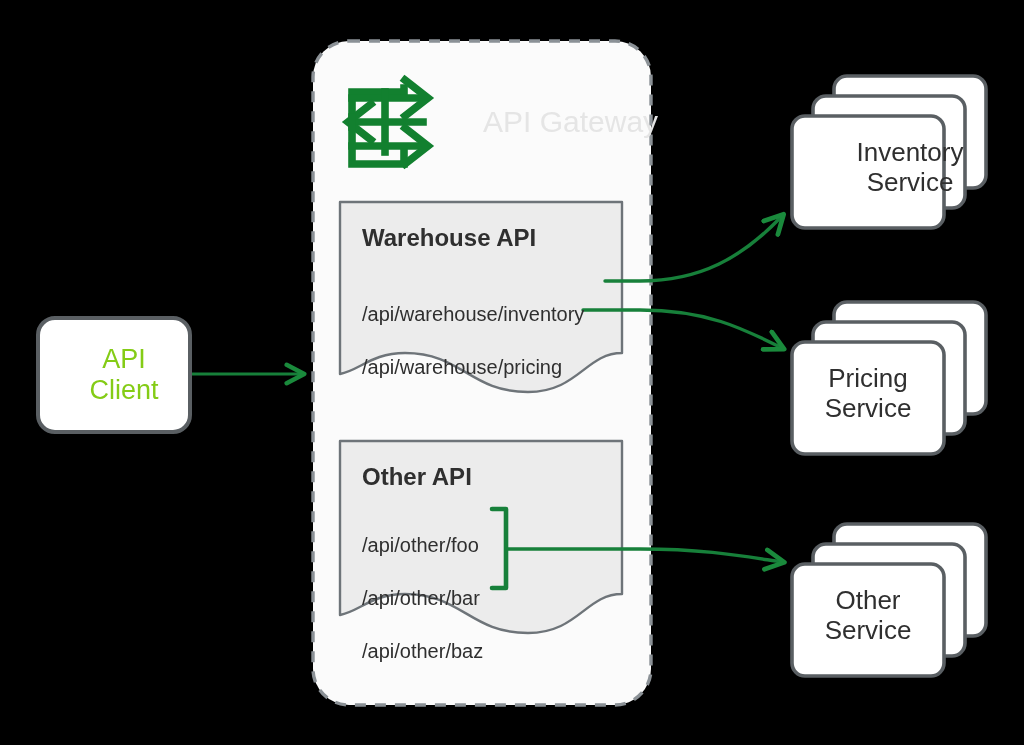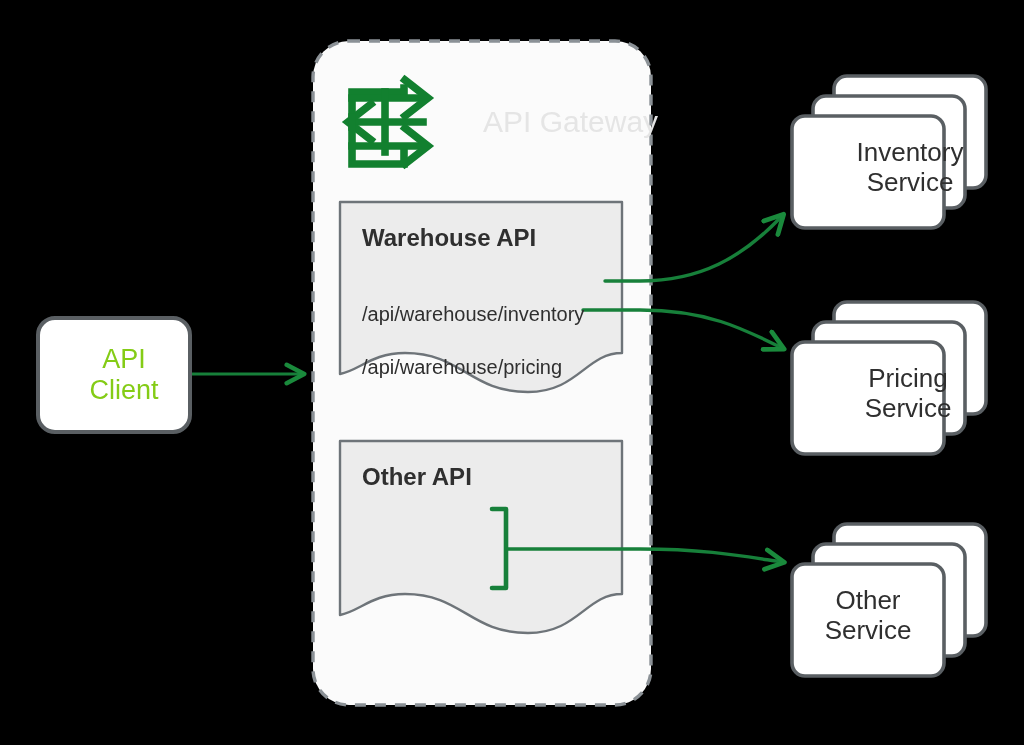--- a/index.html
+++ b/index.html
@@ -76,21 +76,21 @@
     flex-direction: column;
     align-items: center;
     justify-content: center;
     width: 148px;
     height: 90px;
     font-size: 26px;
     color: #2f2f2f;
     line-height: 1.16;
   }
   #inventory-label { left: 794px; top: 122px; padding-left: 42px; }
-  #pricing-label   { left: 794px; top: 348px; padding-left: 40px; }
+  #pricing-label   { left: 794px; top: 348px; }
   #other-svc-label { left: 794px; top: 570px; }
 </style>
 </head>
 <body>
 
 <div id="stage">
 
   <svg id="vector" viewBox="0 0 1024 745">
     <defs>
 
@@ -195,20 +195,25 @@
 
   <div class="lbl panel-title" id="warehouse-title">Warehouse API</div>
 
   <div class="lbl routes" id="warehouse-routes">
     <div>/api/warehouse/inventory</div>
     <div>/api/warehouse/pricing</div>
   </div>
 
   <div class="lbl panel-title" id="other-title">Other API</div>
 
+  <div class="lbl routes" id="other-routes">
+    <div>/api/other/foo</div>
+    <div>/api/other/bar</div>
+    <div>/api/other/baz</div>
+  </div>
 
   <div class="lbl svc-label" id="inventory-label">Inventory
 Service</div>
 
   <div class="lbl svc-label" id="pricing-label">Pricing
 Service</div>
 
   <div class="lbl svc-label" id="other-svc-label">Other
 Service</div>
 

